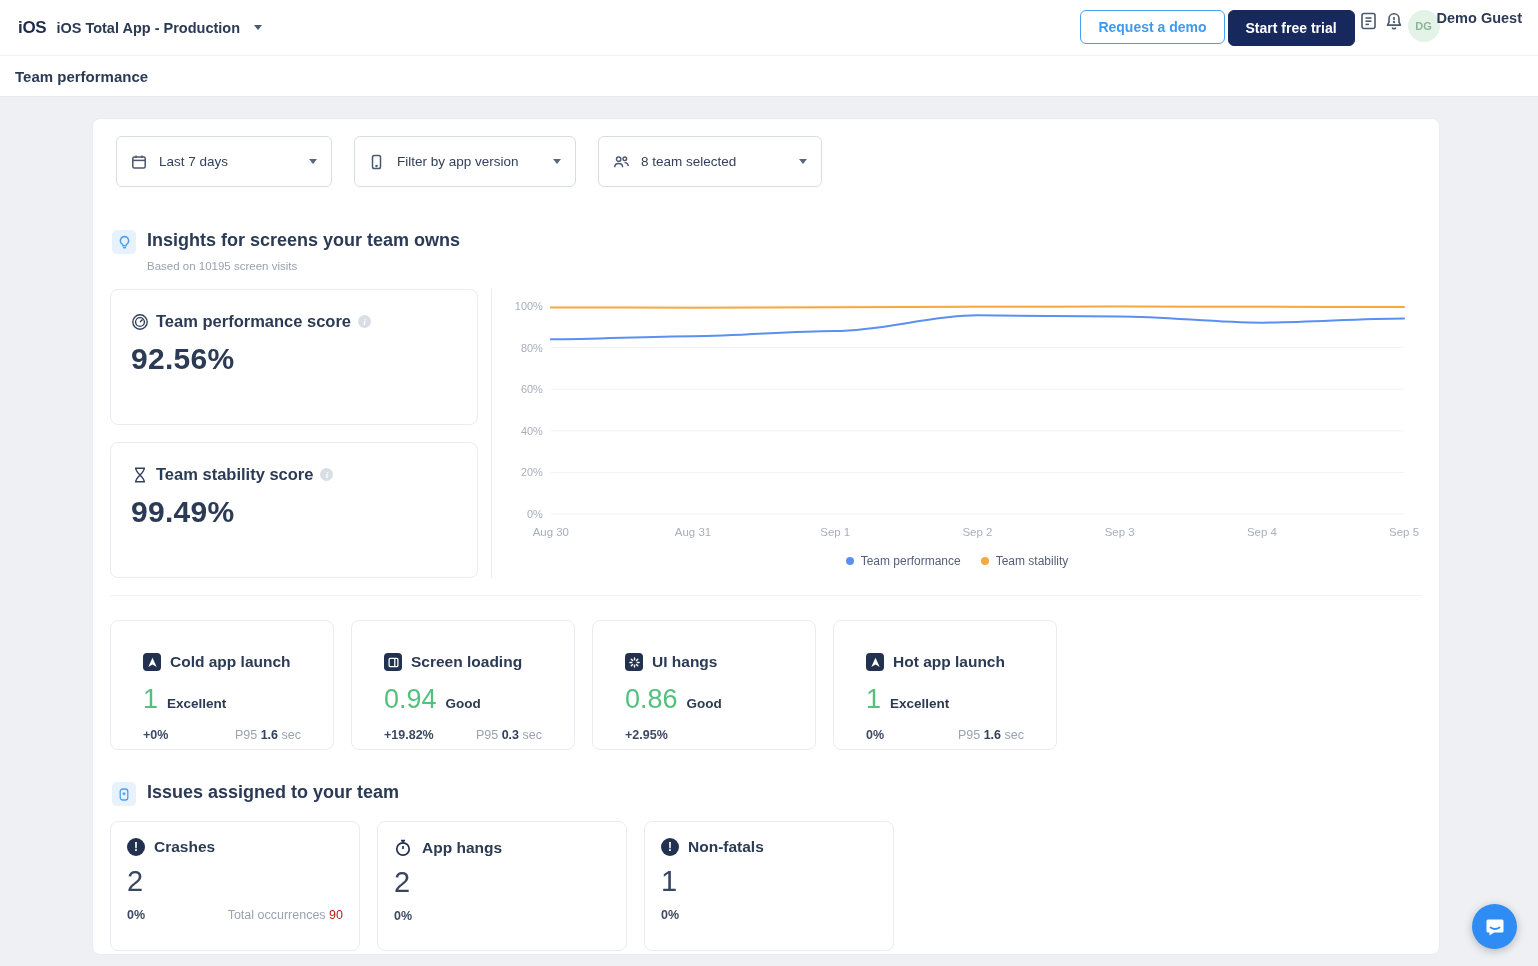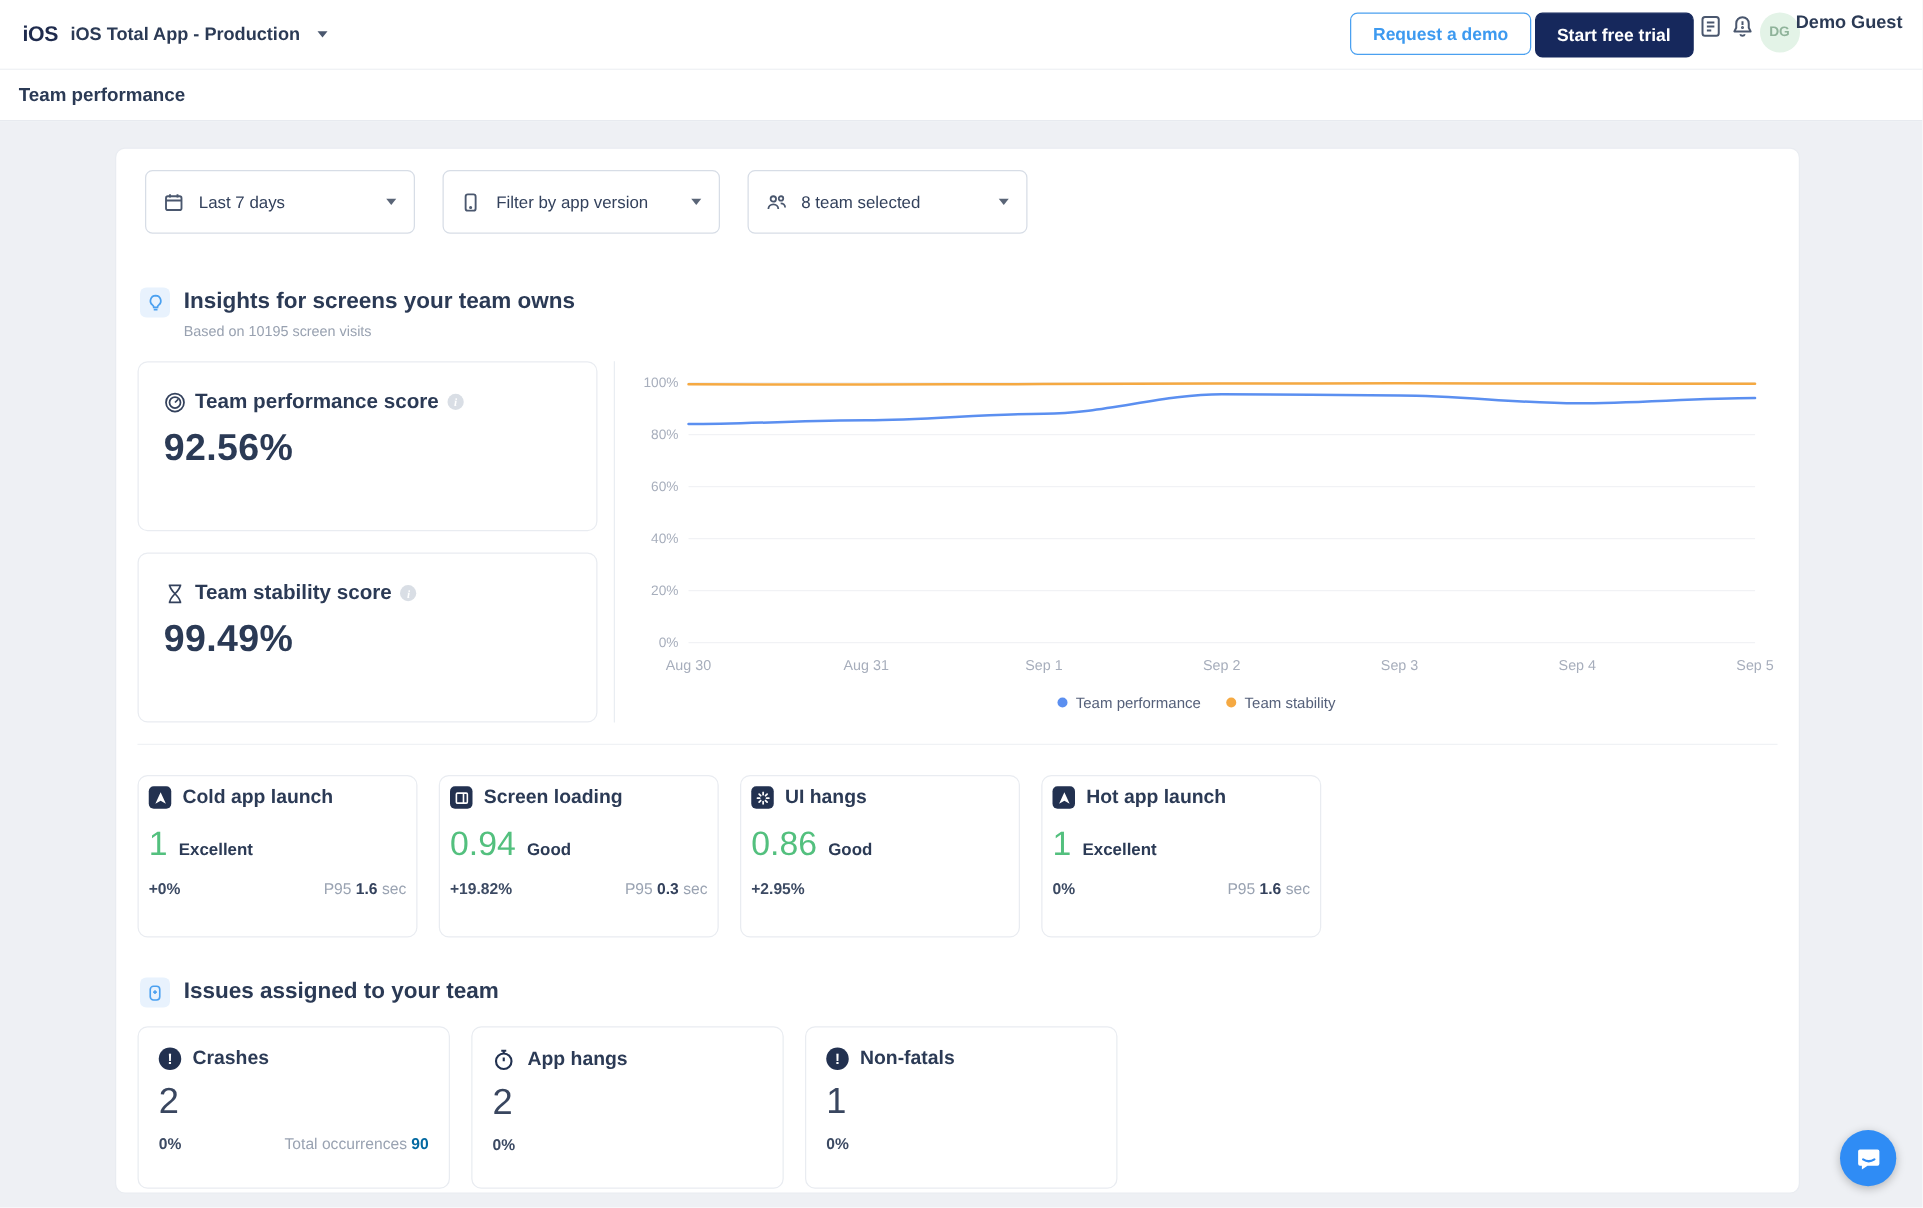--- a/index.html
+++ b/index.html
@@ -74,21 +74,21 @@
     font-family:"Liberation Serif", serif; font-style:italic;
   }
   .score-value { margin-top:11px; font-size:30px; font-weight:700; color:#2b3a55; letter-spacing:0.3px; }
   .chart-col { flex:1; border-left:1px solid #e9edf2; margin-left:13px; padding-top:3px; min-width:0; }
   .legend { display:flex; justify-content:center; gap:20px; margin-top:6px; font-size:12px; color:#55607a; }
   .legend-item { display:flex; align-items:center; gap:7px; }
   .legend-dot { width:8px; height:8px; border-radius:50%; }
   .divider { border-top:1px solid #f0f2f5; margin:17px 0 0 0; }
   
   .metric-row { display:flex; gap:17px; margin-top:24px; }
-  .metric-card { width:224px; height:130px; border:1px solid #e9ecf1; border-radius:8px; padding:8px; flex:none; }
+  .metric-card { width:224px; height:130px; border:1px solid #e9ecf1; border-radius:8px; padding:32px; flex:none; }
   .card-head { display:flex; align-items:center; gap:9px; }
   .card-title { font-size:15.5px; font-weight:600; color:#2b3a55; }
   .sq-icon {
     width:18px; height:18px; border-radius:4px; background:#223150; color:#fff;
     display:flex; align-items:center; justify-content:center; flex:none;
   }
   .circ-icon {
     width:18px; height:18px; border-radius:50%; background:#223150; color:#fff;
     display:flex; align-items:center; justify-content:center; font-size:12px; font-weight:700; flex:none;
   }
@@ -98,21 +98,21 @@
   .metric-rating { font-size:13.5px; font-weight:700; color:#2b3a55; }
   .card-bottom { display:flex; justify-content:space-between; align-items:baseline; margin-top:13px; font-size:12.5px; }
   .delta { font-weight:700; color:#3c4a63; }
   .p95 { color:#9aa3b2; }
   .p95 b { color:#33415c; font-weight:700; }
   
   .issue-row { display:flex; gap:17px; margin-top:15px; }
   .issue-card { width:250px; height:130px; border:1px solid #e9ecf1; border-radius:8px; padding:16px; flex:none; }
   .issue-value { margin-top:9px; font-size:29px; font-weight:400; color:#39465f; }
   .total-label { color:#9aa3b2; }
-  .total-label b { color:#0369a1; font-weight:700; }
+  .total-label b { color:#b91c1c; font-weight:400; }
   
   .chart-svg text { font-family:"Liberation Sans", sans-serif; }
   
   .chat-bubble {
     position:absolute; right:21px; bottom:17px; width:45px; height:45px; border-radius:50%;
     background:#2f8cf5; display:flex; align-items:center; justify-content:center;
     box-shadow:0 2px 8px rgba(0,0,0,0.25); cursor:pointer;
   }
 </style>
 </head>

